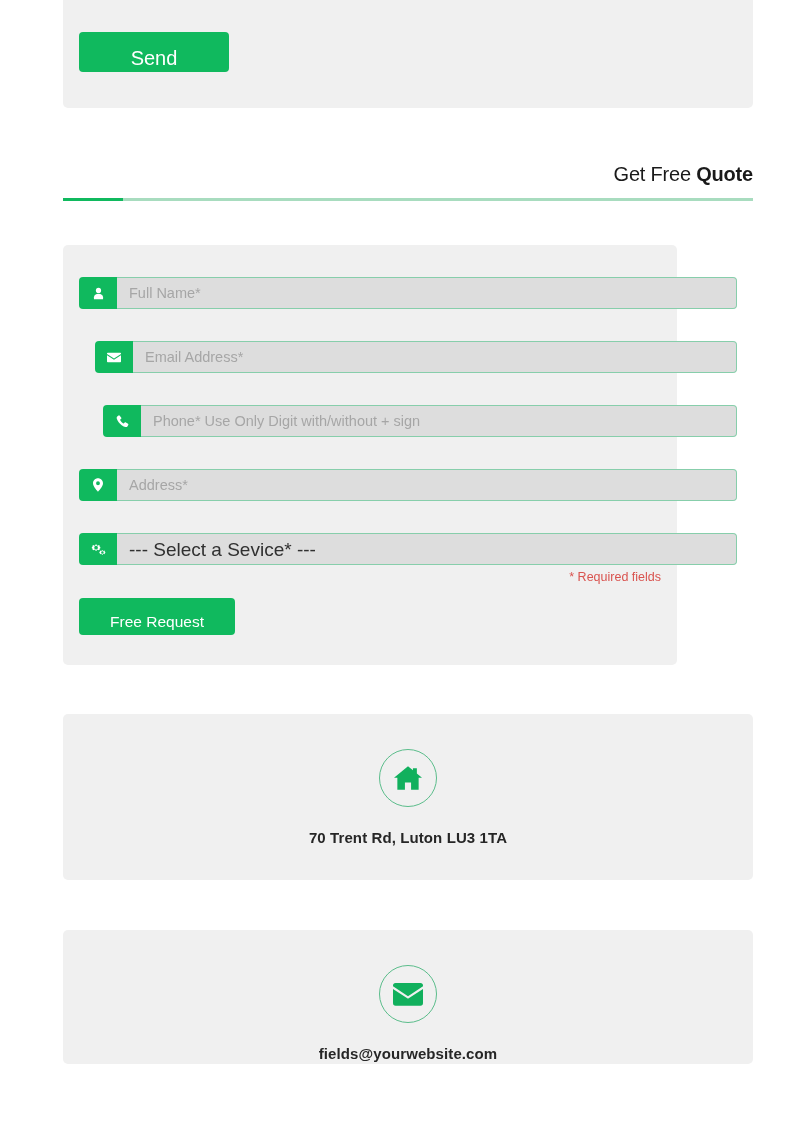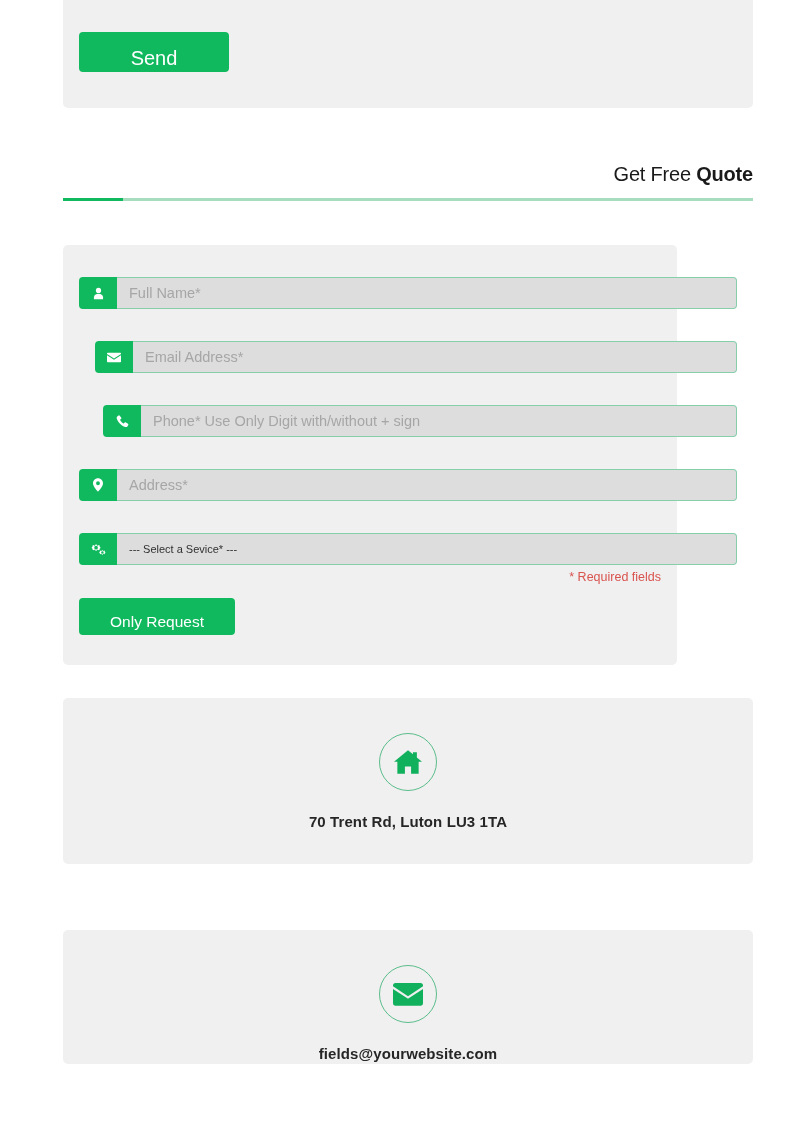--- a/index.html
+++ b/index.html
@@ -129,21 +129,21 @@
     min-width: 0;
   }
   .field-input::placeholder { color: #a6a6a6; opacity: 1; }
   .field-select {
     flex: 1;
     background: #dddddd;
     border: 1px solid #87ceab;
     border-left: none;
     border-radius: 0 4px 4px 0;
     font-family: "Liberation Sans", sans-serif;
-    font-size: 11px;
+    font-size: 19px;
     color: #303030;
     padding: 0 12px;
     outline: none;
     appearance: none;
     -webkit-appearance: none;
     min-width: 0;
   }
 
   .row-1 { top: 32px; }
   .row-2 { top: 96px; padding-left: 16px; }
@@ -168,21 +168,21 @@
     font-size: 15.5px;
     padding-top: 11px;
   }
 
   
   .info-card {
     left: 63px;
     width: 690px;
     text-align: center;
   }
-  .addr-card { top: 698px; height: 166px; }
+  .addr-card { top: 714px; height: 166px; }
   .mail-card { top: 930px; height: 134px; }
 
   .circle-icon {
     width: 58px;
     height: 58px;
     border-radius: 50%;
     border: 1px solid #5bbd8b;
     margin: 35px auto 0 auto;
     display: flex;
     align-items: center;
@@ -262,21 +262,21 @@
           <path d="M17.2 11.6l-.7-.4.1-.8-.8-.5-.6.5-.8-.2-.3-.8h-1l-.3.8-.8.2-.6-.5-.8.5.1.8-.7.4v1l.7.4-.1.8.8.5.6-.5.8.2.3.8h1l.3-.8.8-.2.6.5.8-.5-.1-.8.7-.4zM13.7 13.6a1.5 1.5 0 110-3 1.5 1.5 0 010 3z"></path>
         </svg>
       </span>
       <select class="field-select">
         <option>--- Select a Sevice* ---</option>
       </select>
     </div>
 
     <div class="required-note">* Required fields</div>
 
-    <button class="btn send-request-btn">Only Request</button>
+    <button class="btn send-request-btn">Free Request</button>
   </div>
 
   <div class="card info-card addr-card">
     <div class="circle-icon">
       <svg width="28" height="26" viewBox="0 0 30 27" fill="#11b05d" aria-hidden="true">
         <path d="M15 1L0 13.2h3.6V26h8.1v-7.6h6.6V26h8.1V13.2H30L24.5 8.7V3.1h-4.2v2.1z"></path>
       </svg>
     </div>
     <div class="info-text">70 Trent Rd, Luton LU3 1TA</div>
   </div>

